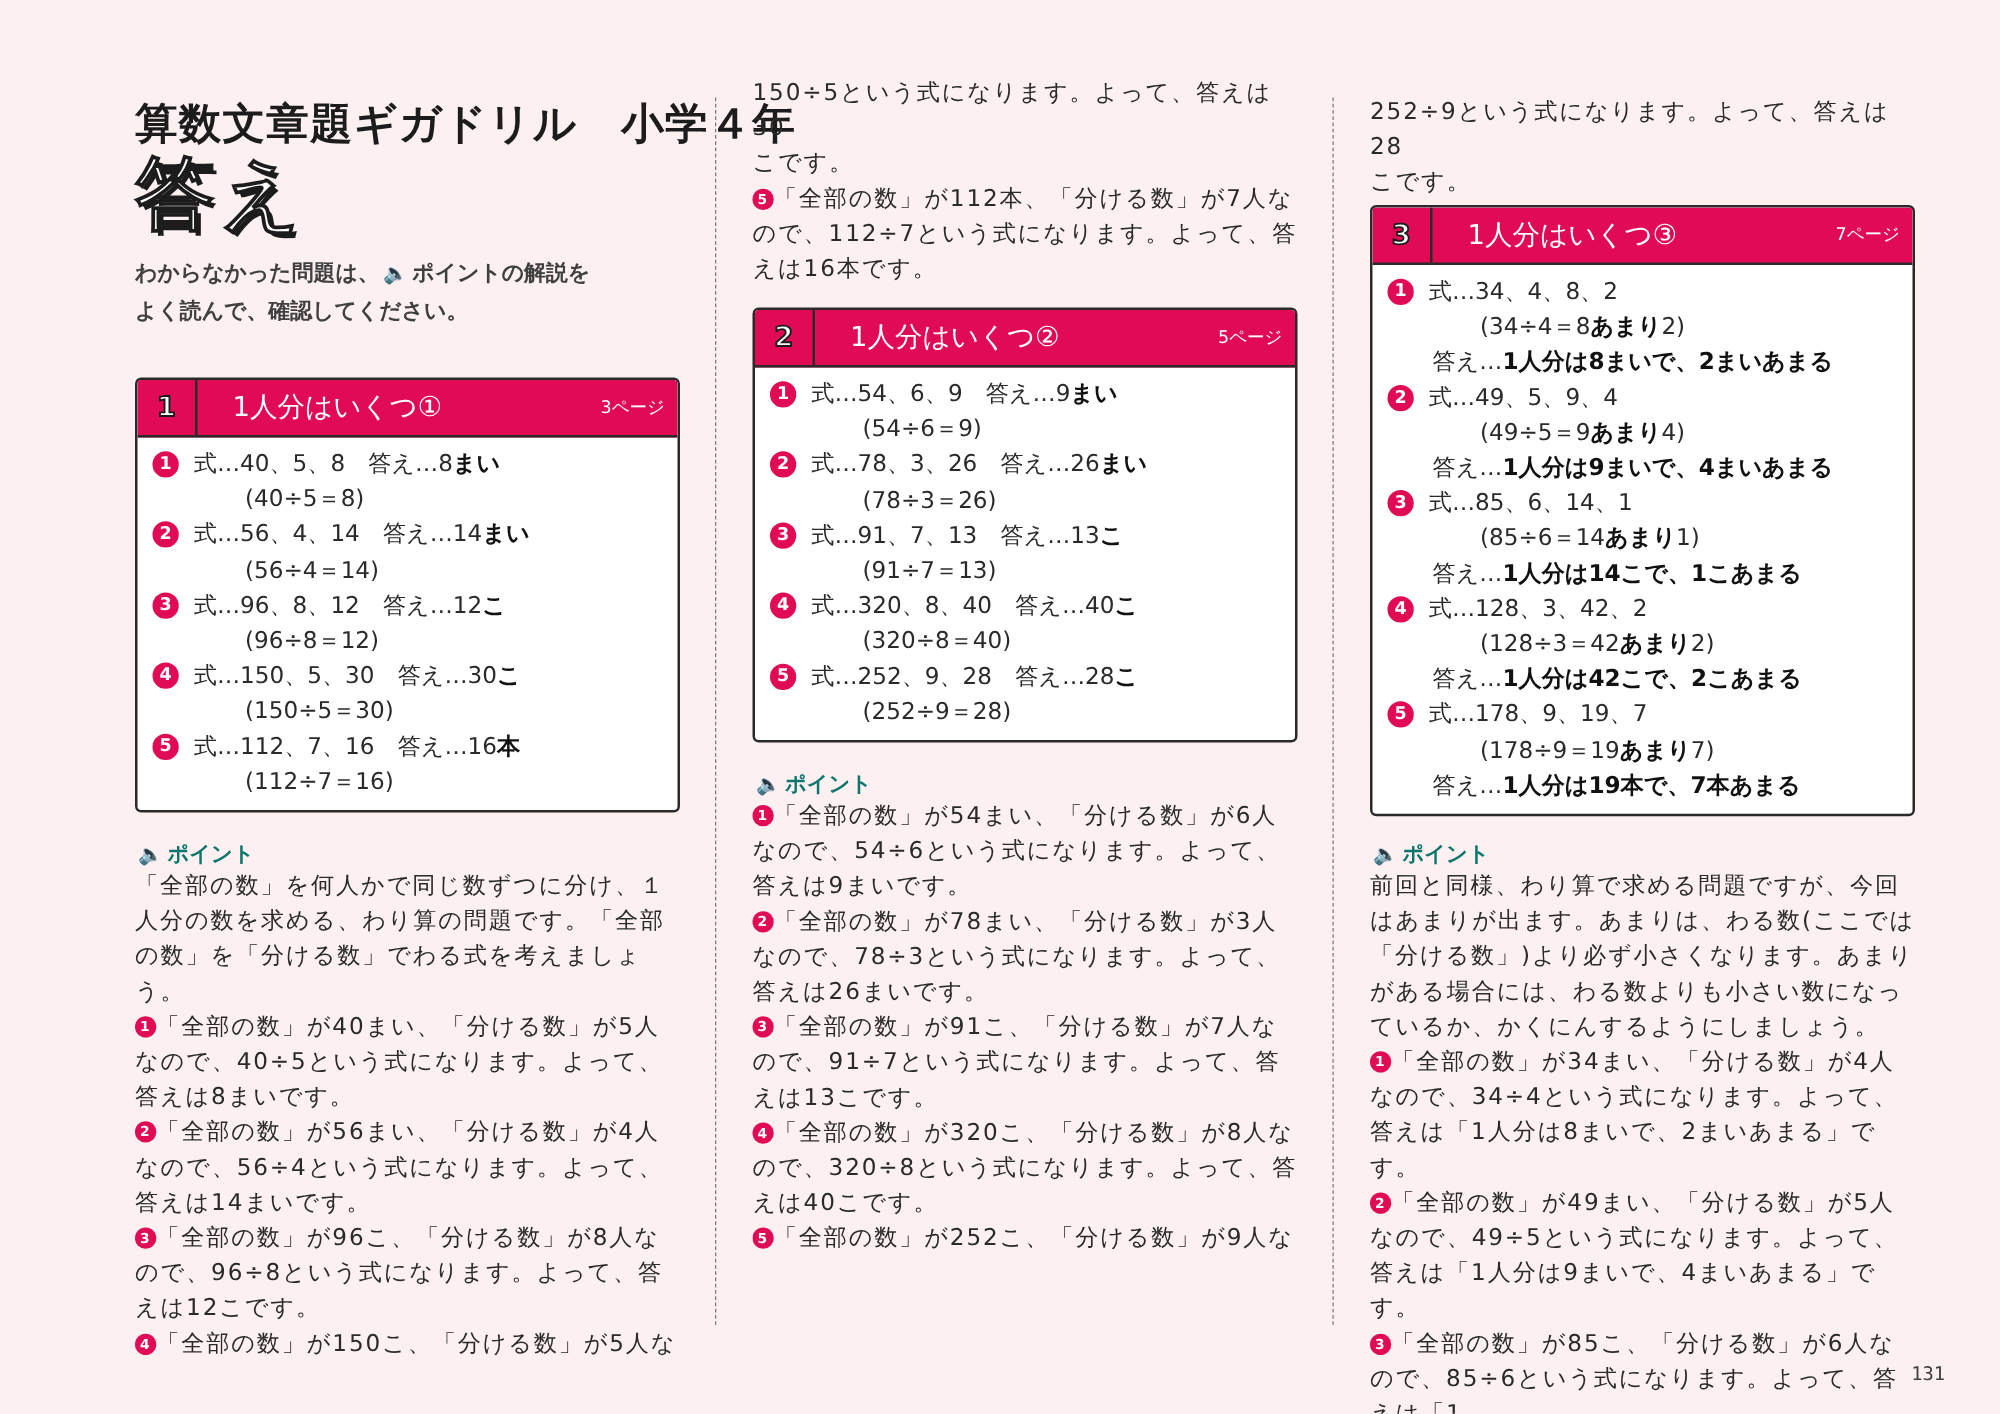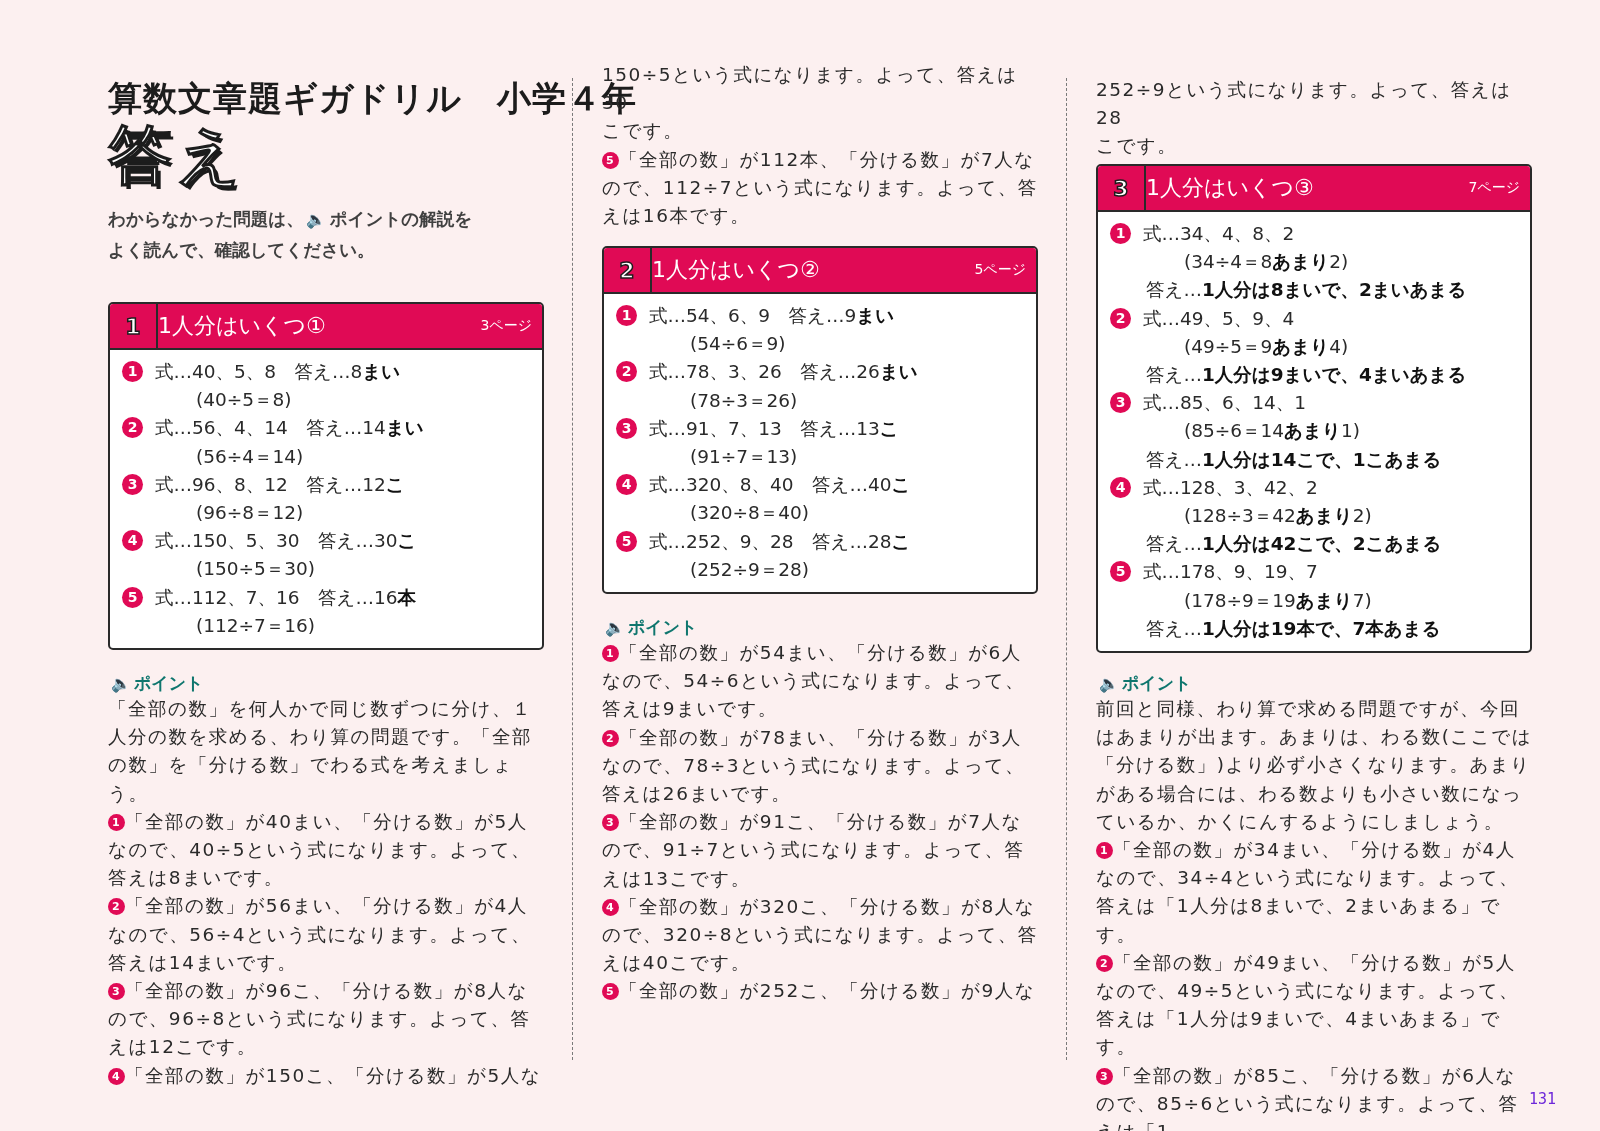--- a/index.html
+++ b/index.html
@@ -49,21 +49,21 @@
   .box-head {
     height: 44px; background: #e00a55; color: #fff;
     display: flex; align-items: center; border-bottom: 2px solid #2a2a2a;
   }
   .box-num {
     width: 46px; height: 44px; display: flex; align-items: center; justify-content: center;
     border-right: 2px solid #2a2a2a;
     font-size: 22px; font-weight: bold; color: #fff;
     -webkit-text-stroke: 1.5px #1c1c1c;
   }
-  .box-title { flex: 1; padding-left: 0; font-size: 22px; }
+  .box-title { flex: 1; padding-left: 28px; font-size: 22px; }
   .box-page { padding-right: 10px; font-size: 14px; text-align: center; }
   .box-body { padding: 8px 10px 8px 12px; }
   .ans-line { font-size: 18.5px; line-height: 28.2px; white-space: nowrap; color: #2a2a2a; }
   .ans-line.sub { padding-left: 74px; }
   .ans-line.ans { padding-left: 36px; }
   .badge {
     display: inline-block; width: 21px; height: 21px; border-radius: 50%;
     background: #e00a55; color: #fff; font-size: 14px; font-weight: bold;
     text-align: center; line-height: 21px; margin-right: 12px; vertical-align: 2px;
   }
@@ -73,21 +73,21 @@
     text-align: center; line-height: 17px; vertical-align: 2px;
   }
   b { font-weight: bold; color: #111; }
 
   .point-head { font-size: 17px; font-weight: bold; color: #0f766e; }
   .point-text { font-size: 18.5px; line-height: 28.2px; color: #2a2a2a; letter-spacing: 1.5px; }
   .para { margin: 0; }
   .ptext-abs { position: absolute; left: 0; width: 440px; }
   .page-num {
     position: absolute; right: 44px; top: 1090px;
-    font-family: "DejaVu Sans Mono", monospace; font-size: 15px; color: #6d28d9;
+    font-family: "DejaVu Sans Mono", monospace; font-size: 15px; color: #404040;
   }
 </style>
 </head>
 <body>
 
 <div class="divider div1"></div>
 <div class="divider div2"></div>
 
 <div class="col col1">
   <div class="book-title">算数文章題ギガドリル　小学４年</div>

